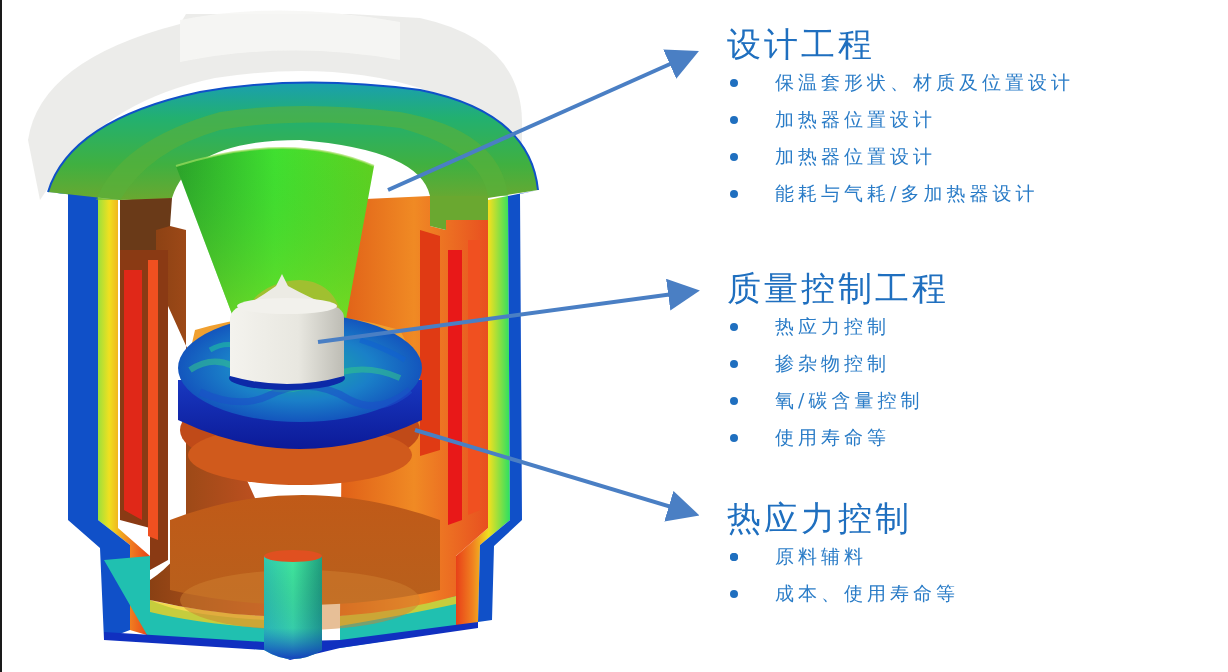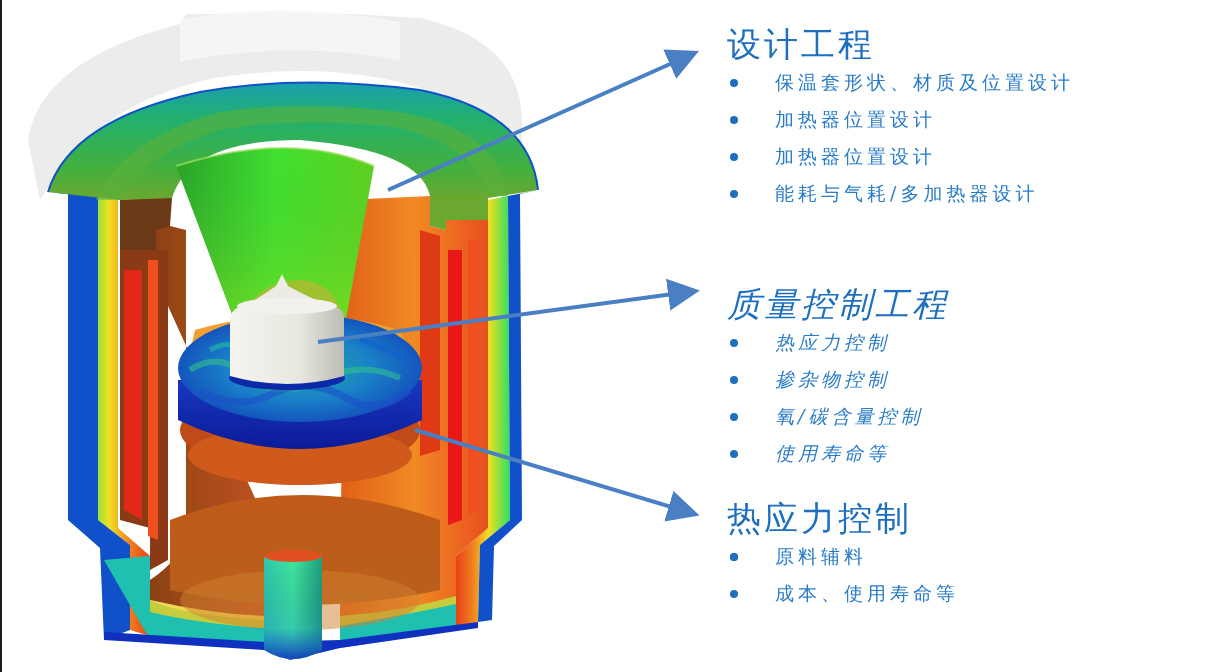--- a/index.html
+++ b/index.html
@@ -19,21 +19,21 @@
     .bullets { list-style: none; margin: 0; padding: 0; }
     .bullets li {
       position: relative; font-size: 19px; line-height: 37px; letter-spacing: 4px;
       padding-left: 48px; color: #2a7cc7;
     }
     .bullets li .dot {
       position: absolute; left: 3px; top: 15px; width: 8px; height: 8px; border-radius: 50%;
       background: #1f6fbf;
     }
     #sec-design { top: 24px; }
-    #sec-quality { top: 284px; font-style: italic; }
+    #sec-quality { top: 268px; }
     #sec-cost { top: 498px; }
   </style>
 </head>
 <body>
 
 <div class="left-border"></div>
 
 <svg class="furnace" viewBox="0 0 620 672" xmlns="http://www.w3.org/2000/svg">
   <defs>
     <linearGradient id="outerWallL" x1="0" x2="1" y1="0" y2="0">

